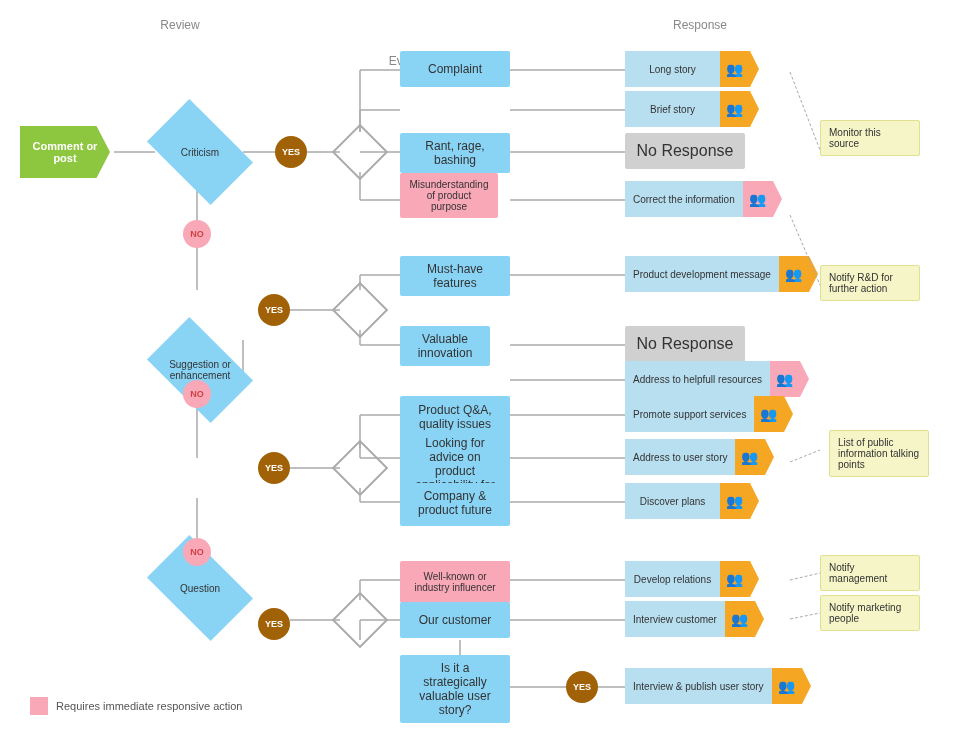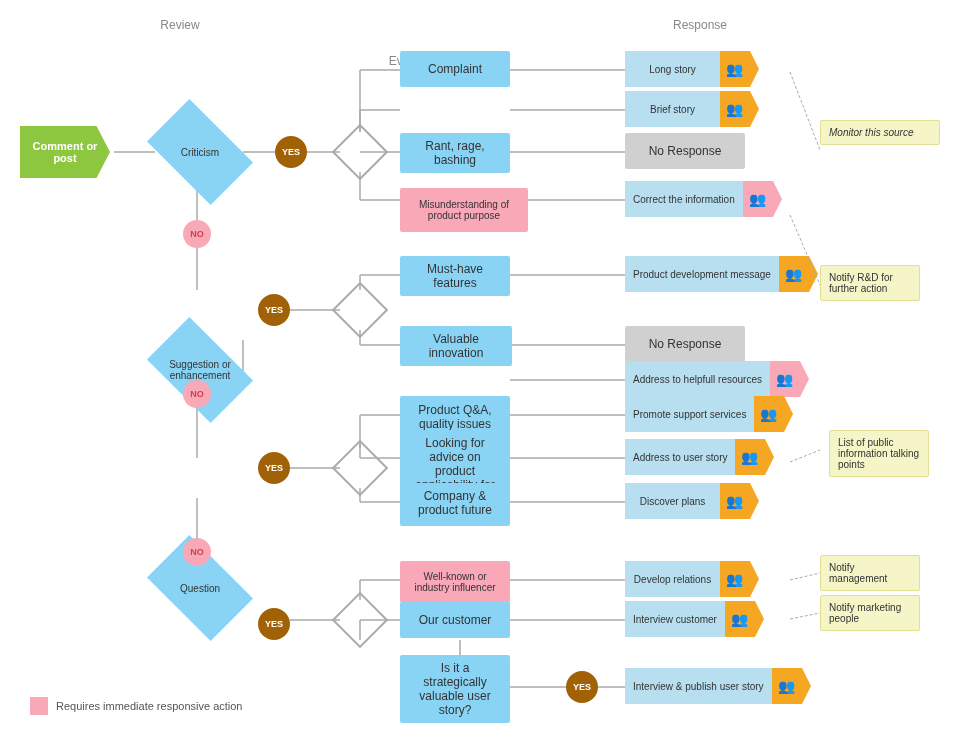--- a/index.html
+++ b/index.html
@@ -139,21 +139,21 @@
       border-radius: 2px;
       display: flex;
       align-items: center;
       justify-content: center;
       min-height: 36px;
     }
     
     .gray-box {
       background: #d0d0d0;
       color: #333;
-      font-size: 12px;
+      font-size: 16px;
       padding: 6px 8px;
       text-align: center;
       border-radius: 2px;
       display: flex;
       align-items: center;
       justify-content: center;
       min-height: 36px;
     }
     
     .note-box {
@@ -374,25 +374,25 @@
   </div>
 
   <div class="node small-diamond-wrapper" style="left:340px;top:600px;">
     <div class="small-diamond"></div>
   </div>
 
   <div class="node blue-box" style="left:400px;top:51px;width:110px;">Complaint</div>
 
   <div class="node blue-box" style="left:400px;top:133px;width:110px;">Rant, rage, bashing</div>
 
-  <div class="node pink-box" style="left:400px;top:188px;width:128px;min-height:44px;">Misunderstanding of product purpose</div>
+  <div class="node pink-box" style="left:400px;top:173px;width:98px;min-height:44px;">Misunderstanding of product purpose</div>
 
   <div class="node blue-box" style="left:400px;top:256px;width:110px;">Must-have features</div>
 
-  <div class="node blue-box" style="left:400px;top:326px;width:112px;">Valuable innovation</div>
+  <div class="node blue-box" style="left:400px;top:326px;width:90px;">Valuable innovation</div>
 
   <div class="node blue-box" style="left:400px;top:396px;width:110px;min-height:42px;">Product Q&amp;A, quality issues</div>
 
   <div class="node blue-box" style="left:400px;top:430px;width:110px;min-height:52px;">Looking for advice on product applicability for professional tasks</div>
 
   <div class="node blue-box" style="left:400px;top:483px;width:110px;">Company &amp; product future</div>
 
   <div class="node pink-box" style="left:400px;top:561px;width:110px;min-height:42px;">Well-known or industry influencer</div>
 
   <div class="node blue-box" style="left:400px;top:602px;width:110px;">Our customer</div>
@@ -453,21 +453,21 @@
   <div class="node resp-wrap" style="left:625px;top:601px;">
     <div class="resp-blue">Interview customer</div>
     <div class="resp-orange arrow">👥</div>
   </div>
 
   <div class="node resp-wrap" style="left:625px;top:668px;">
     <div class="resp-blue">Interview &amp; publish user story</div>
     <div class="resp-orange arrow">👥</div>
   </div>
 
-  <div class="node note-box" style="left:820px;top:120px;width:120px;font-style:italic;">Monitor this source</div>
+  <div class="node note-box" style="left:820px;top:120px;width:100px;">Monitor this source</div>
 
   <div class="node note-box" style="left:820px;top:265px;width:100px;">Notify R&amp;D for further action</div>
 
   <div class="node note-box" style="left:820px;top:430px;width:100px;margin-left:9px;">List of public information talking points</div>
 
   <div class="node note-box" style="left:820px;top:555px;width:100px;">Notify management</div>
 
   <div class="node note-box" style="left:820px;top:595px;width:100px;">Notify marketing people</div>
 
   <svg style="position:absolute;top:0;left:0;width:963px;height:735px;pointer-events:none;z-index:3;">

